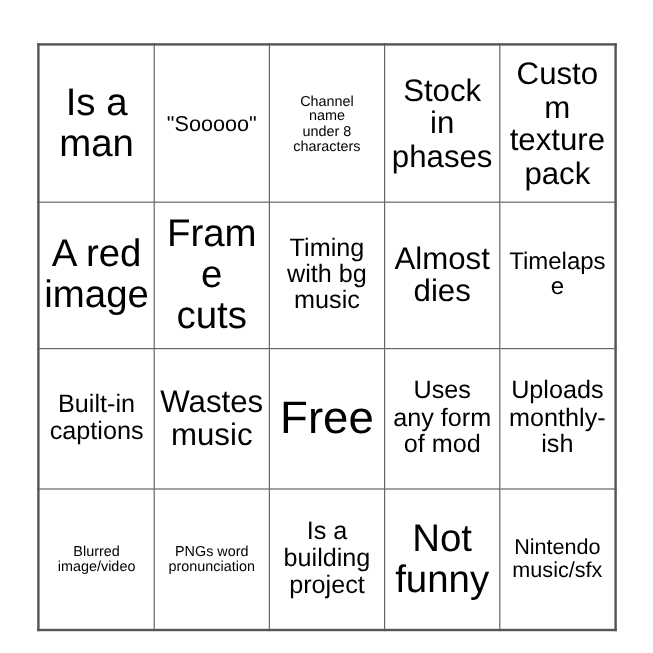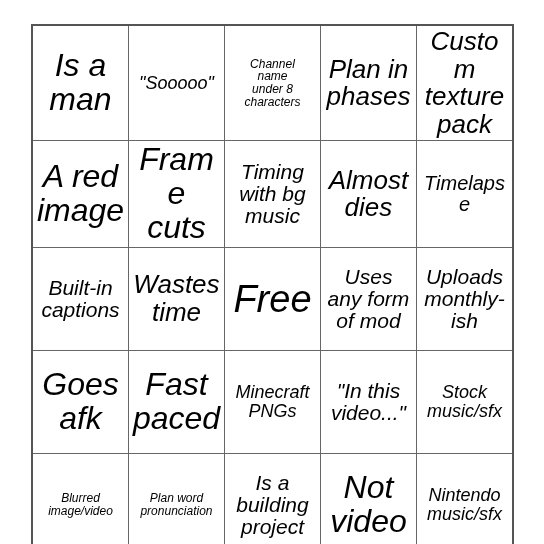--- a/index.html
+++ b/index.html
@@ -10,24 +10,23 @@
   body {
     width: 544px;
     height: 544px;
     font-family: "Liberation Sans", sans-serif;
     -webkit-font-smoothing: antialiased;
     overflow: hidden;
   }
   #bingo-root {
     position: absolute;
     left: 31px;
-    top: 24px;
+    top: 36px;
     width: 483px;
     height: 490px;
-    font-style: italic;
   }
   table.bingo-grid {
     width: 483px;
     height: 490px;
     border-collapse: collapse;
     table-layout: fixed;
     background: #ffffff;
     border: 2px solid #555555;
   }
   table.bingo-grid td {
@@ -69,21 +68,21 @@
           <td>
             <span class="cell-text fs-sm">"Sooooo"</span>
           </td>
           <td>
             <span class="cell-text fs-xxs">Channel
 name
 under 8
 characters</span>
           </td>
           <td>
-            <span class="cell-text fs-lg">Plan in
+            <span class="cell-text fs-lg">Stock in
 phases</span>
           </td>
           <td>
             <span class="cell-text fs-lg">Custom
 texture
 pack</span>
           </td>
         </tr>
         <tr>
           <td>
@@ -107,75 +106,53 @@
             <span class="cell-text fs-xs">Timelapse</span>
           </td>
         </tr>
         <tr>
           <td>
             <span class="cell-text fs-md">Built-in
 captions</span>
           </td>
           <td>
             <span class="cell-text fs-lg">Wastes
-time</span>
+music</span>
           </td>
           <td>
             <span class="cell-text fs-xxl">Free</span>
           </td>
           <td>
             <span class="cell-text fs-md">Uses
 any form
 of mod</span>
           </td>
           <td>
             <span class="cell-text fs-md">Uploads
 monthly-
 ish</span>
           </td>
         </tr>
         <tr>
           <td>
-            <span class="cell-text fs-xl">Goes
-afk</span>
-          </td>
-          <td>
-            <span class="cell-text fs-xl">Fast
-paced</span>
-          </td>
-          <td>
-            <span class="cell-text fs-sm">Minecraft
-PNGs</span>
-          </td>
-          <td>
-            <span class="cell-text fs-md">"In this
-video..."</span>
-          </td>
-          <td>
-            <span class="cell-text fs-sm">Stock
-music/sfx</span>
-          </td>
-        </tr>
-        <tr>
-          <td>
             <span class="cell-text fs-xxs">Blurred
 image/video</span>
           </td>
           <td>
-            <span class="cell-text fs-xxs">Plan word
+            <span class="cell-text fs-xxs">PNGs word
 pronunciation</span>
           </td>
           <td>
             <span class="cell-text fs-md">Is a
 building
 project</span>
           </td>
           <td>
             <span class="cell-text fs-xl">Not
-video</span>
+funny</span>
           </td>
           <td>
             <span class="cell-text fs-sm">Nintendo
 music/sfx</span>
           </td>
         </tr>
       </tbody>
   </table>
 </div>
 

